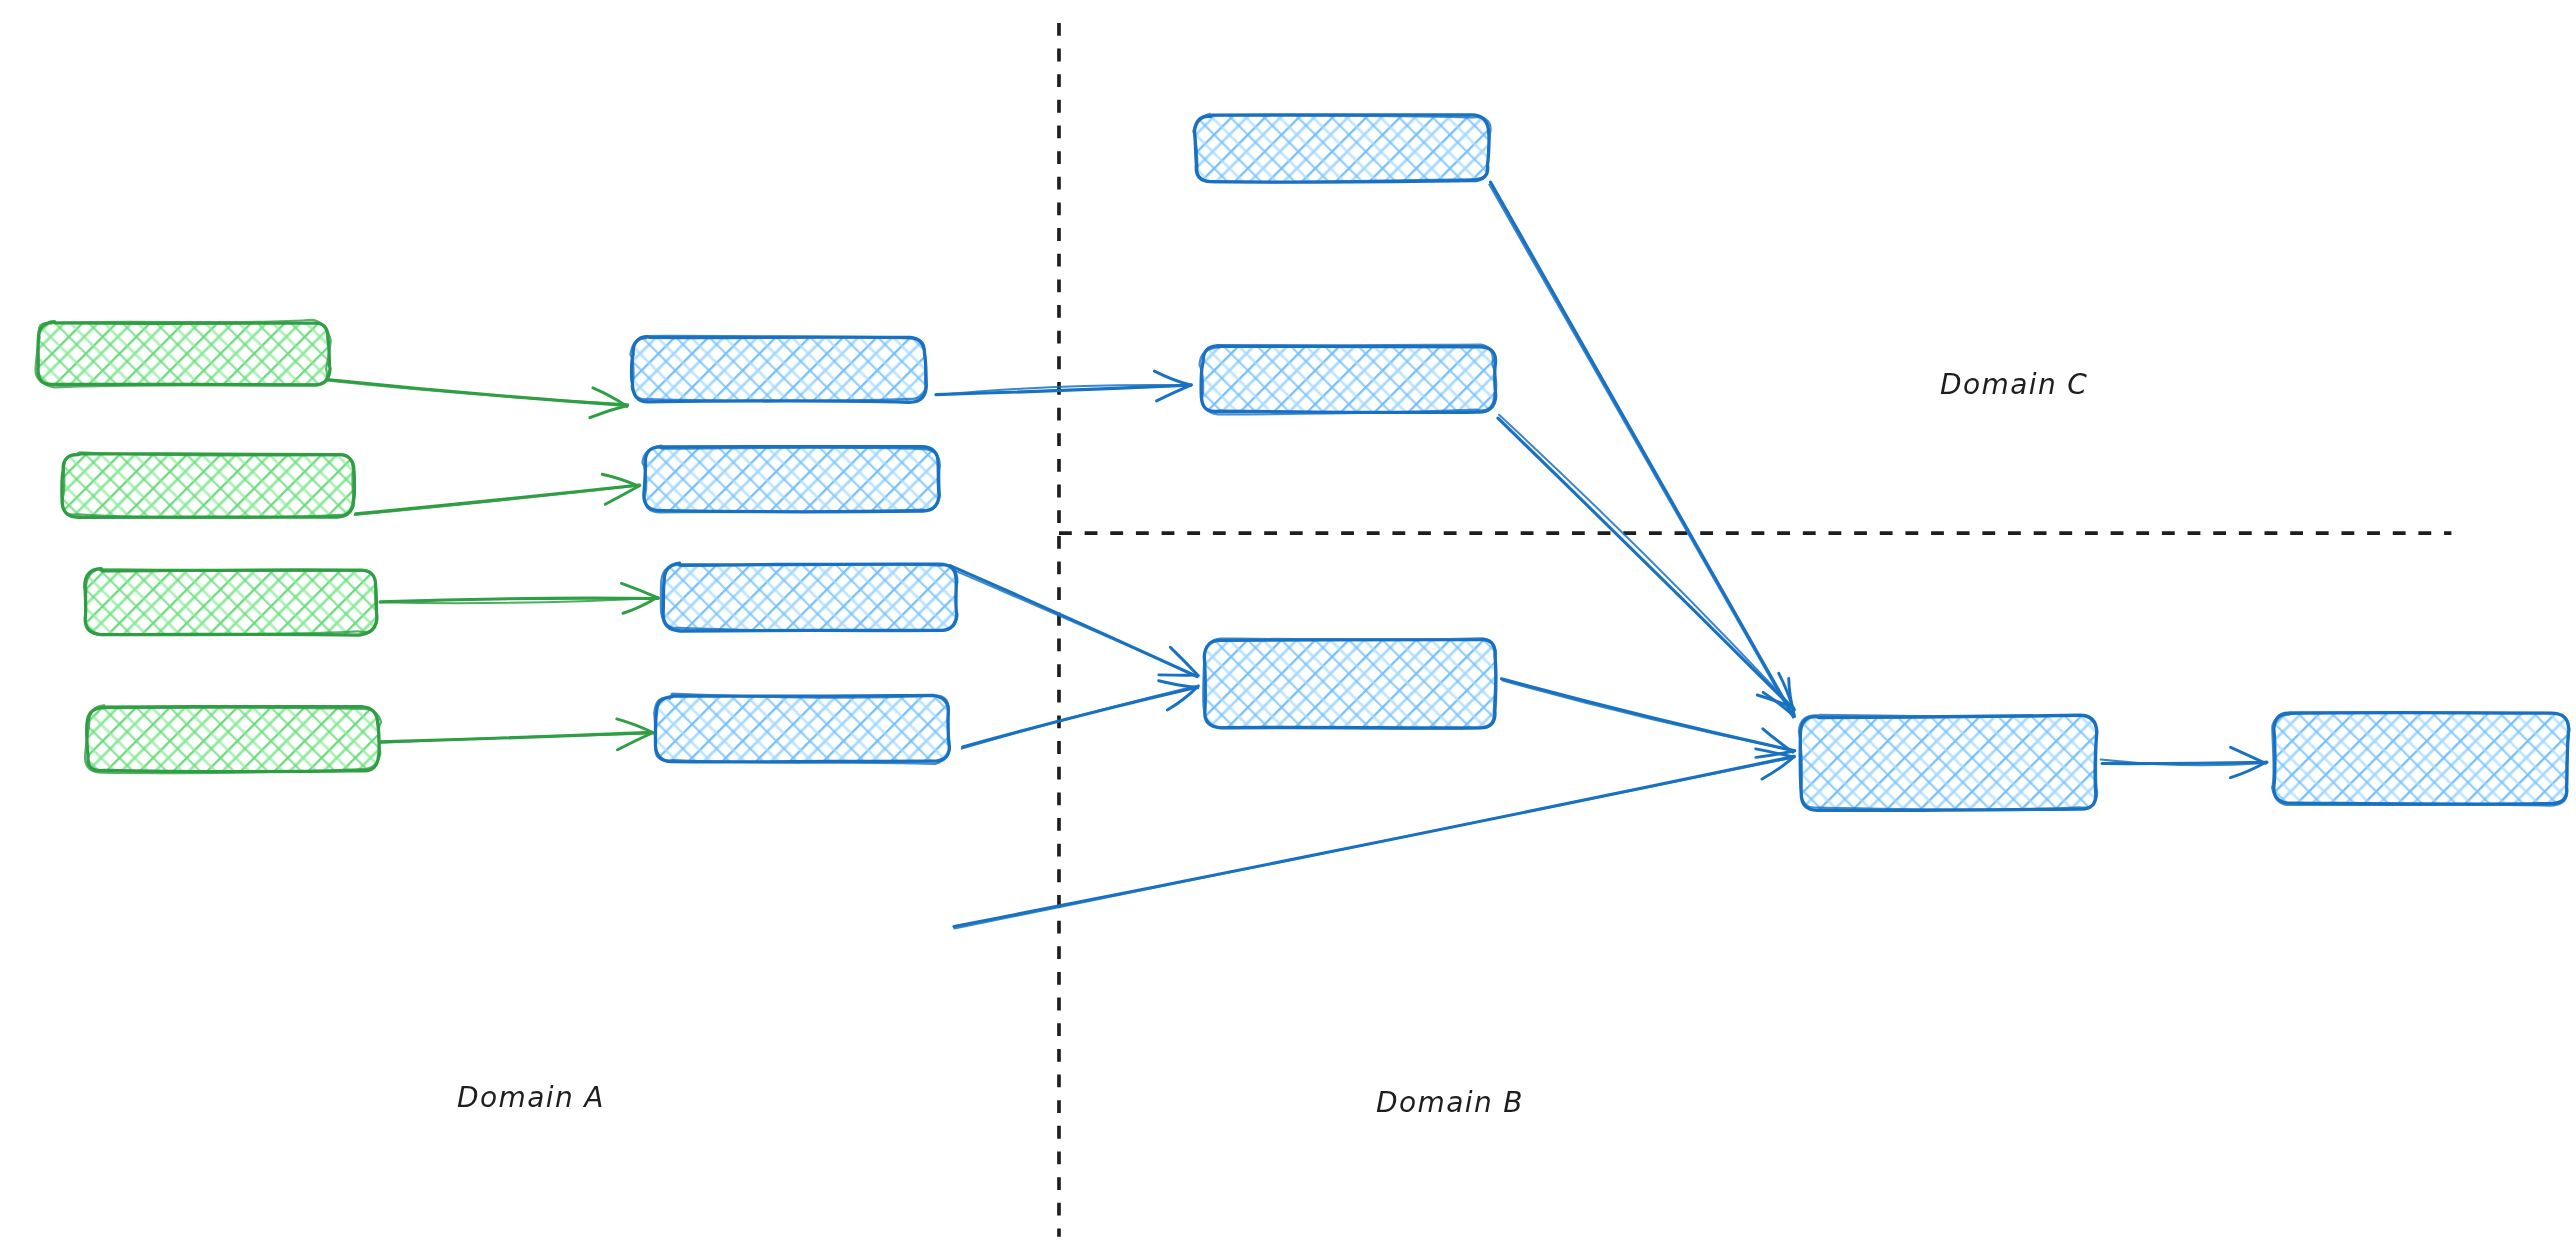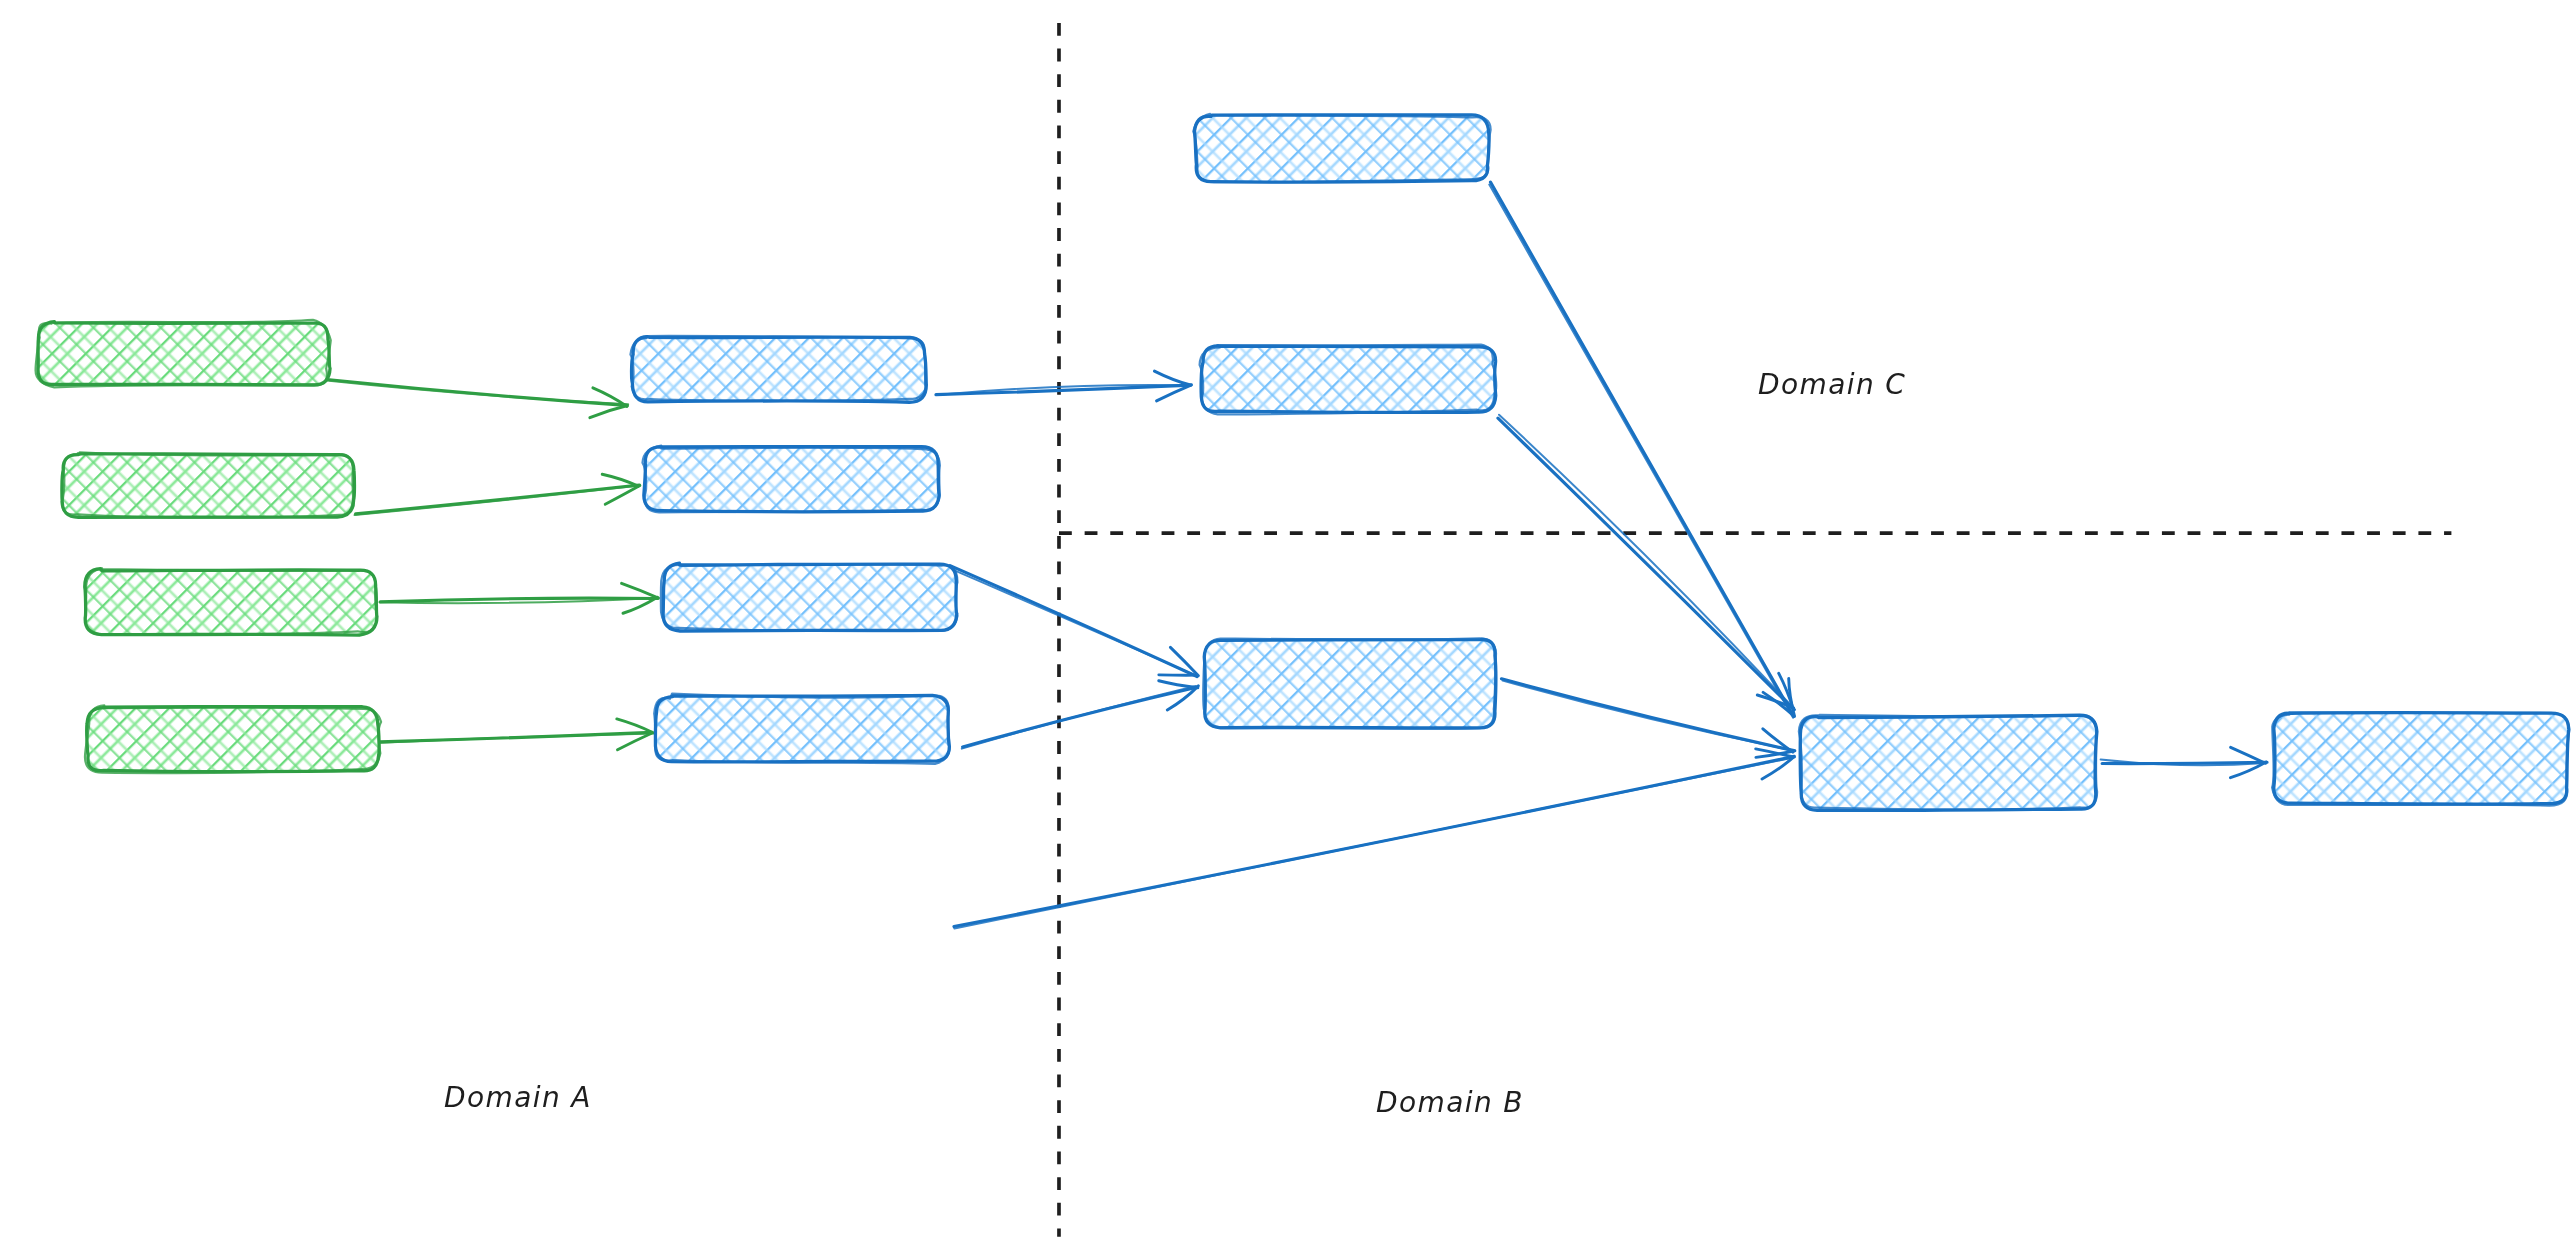--- a/index.html
+++ b/index.html
@@ -259,23 +259,23 @@
             <path d="M 2501 778 C 2595 778, 2707 778, 2785 778 Q 2803 778, 2803 796 C 2803 818, 2803 848, 2803 860 Q 2803 878, 2785 878 C 2707 878, 2579 878, 2501 878 Q 2483 878, 2483 860 C 2483 848, 2483 813, 2483 796 Q 2483 778, 2501 778 Z"></path>
           </clipPath>
           <rect x="2483" y="778" width="320" height="100" fill="url(#hatch-blue)" clip-path="url(#clip-final)"></rect>
           <rect x="2483" y="778" width="320" height="100" fill="url(#hatch-blue2)" clip-path="url(#clip-final)"></rect>
           <path d="M 2501.4010969568976 778.7259565854911 C 2595.0992412628607 777.176839763252, 2708.2207038722 778.5266506035347, 2784.9096252489835 778.381340993708 Q 2804.2313285374084 778.3475062175188, 2804.0004922455178 796.7687470308971 C 2801.8653806681746 817.3704698481131, 2802.537707244605 846.7651025773491, 2801.781338858325 860.076930207247 Q 2803.2669943997635 876.8670433084947, 2785.4768487243914 877.2367441770155 C 2708.015023451671 878.5246694078203, 2577.959828862641 877.1513642510865, 2500.993816466443 876.7675831645262 Q 2481.9807096186096 876.891692538606, 2482.1365998864176 859.539715633681 C 2483.778929669131 846.7212863306049, 2483.7432268934326 811.7585673588794, 2482.146815416869 795.5455402289051 Q 2483.5632950846107 777.5644881573971, 2500.2639681973496 778.6774698375259 Z" stroke="#1971c2" stroke-width="3.6" stroke-linecap="round" stroke-linejoin="round" fill="none" opacity="1"></path>
           <path d="M 2499.3732718322426 777.7129714642651 C 2592.242963765748 777.6785892690532, 2708.219478599727 778.0326186777093, 2787.0209218291566 778.324084689375 Q 2803.4839897807688 778.5062419441529, 2804.7884988794103 796.5136583107524 C 2801.5161129124463 818.2619974487461, 2801.719781964086 848.49017807981, 2802.0847035665065 859.6204470773228 Q 2805.087788489647 879.5521378587, 2782.685660466552 879.4044949398376 C 2709.356141026132 877.0579298860393, 2581.1599674802274 879.2864332688041, 2498.7531639868394 878.7016016128473 Q 2483.841032486409 879.0158476927318, 2480.2971521830186 859.653846913483 C 2483.9500731173903 849.8721318845637, 2480.741561253555 814.6619816715829, 2480.4582993760705 793.1853615851142 Q 2482.4088699696586 780.7026537409984, 2499.1346431281418 780.2692780015059 Z" stroke="#1971c2" stroke-width="2.4" stroke-linecap="round" stroke-linejoin="round" fill="none" opacity="0.8"></path>
         </g>
       </g>
   </svg>
 
-  <div class="domain-label" id="label-domain-a" style="left: 444px; top: 1081px;">Domain A</div>
+  <div class="domain-label" id="label-domain-a" style="left: 457px; top: 1081px;">Domain A</div>
   <div class="domain-label" id="label-domain-b" style="left: 1376px; top: 1086px;">Domain B</div>
-  <div class="domain-label" id="label-domain-c" style="left: 1758px; top: 368px;">Domain C</div>
+  <div class="domain-label" id="label-domain-c" style="left: 1940px; top: 368px;">Domain C</div>
 <div class="node-hit" style="left: 38px; top: 322px; width: 291px; height: 62px;"></div>
     <div class="node-hit" style="left: 62px; top: 454px; width: 291px; height: 62px;"></div>
     <div class="node-hit" style="left: 85px; top: 570px; width: 291px; height: 64px;"></div>
     <div class="node-hit" style="left: 87px; top: 707px; width: 291px; height: 64px;"></div>
     <div class="node-hit" style="left: 632px; top: 337px; width: 293px; height: 64px;"></div>
     <div class="node-hit" style="left: 645px; top: 447px; width: 293px; height: 64px;"></div>
     <div class="node-hit" style="left: 663px; top: 564px; width: 293px; height: 66px;"></div>
     <div class="node-hit" style="left: 656px; top: 696px; width: 293px; height: 66px;"></div>
     <div class="node-hit" style="left: 1195px; top: 115px; width: 293px; height: 66px;"></div>
     <div class="node-hit" style="left: 1202px; top: 346px; width: 293px; height: 66px;"></div>

